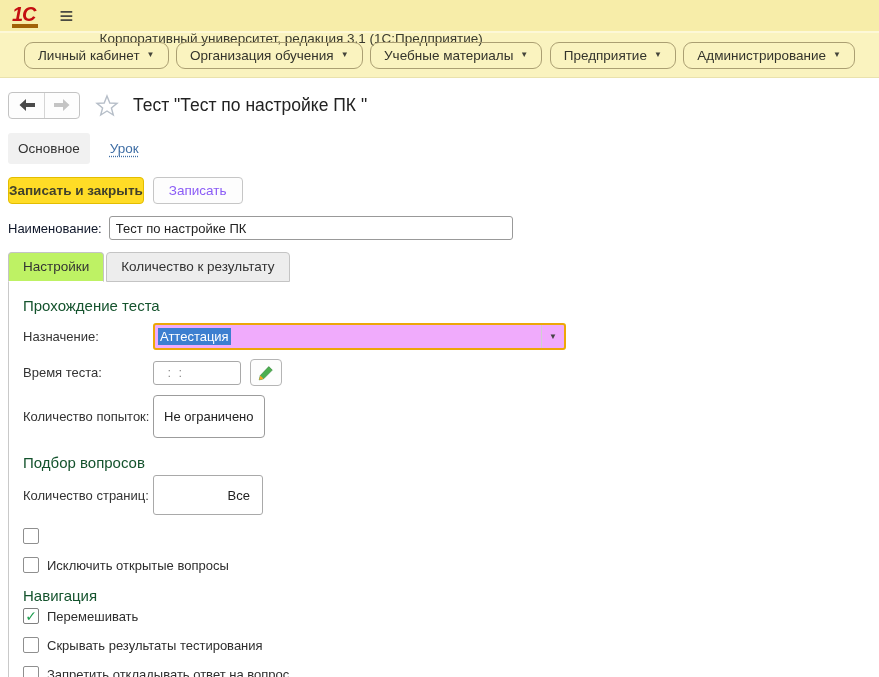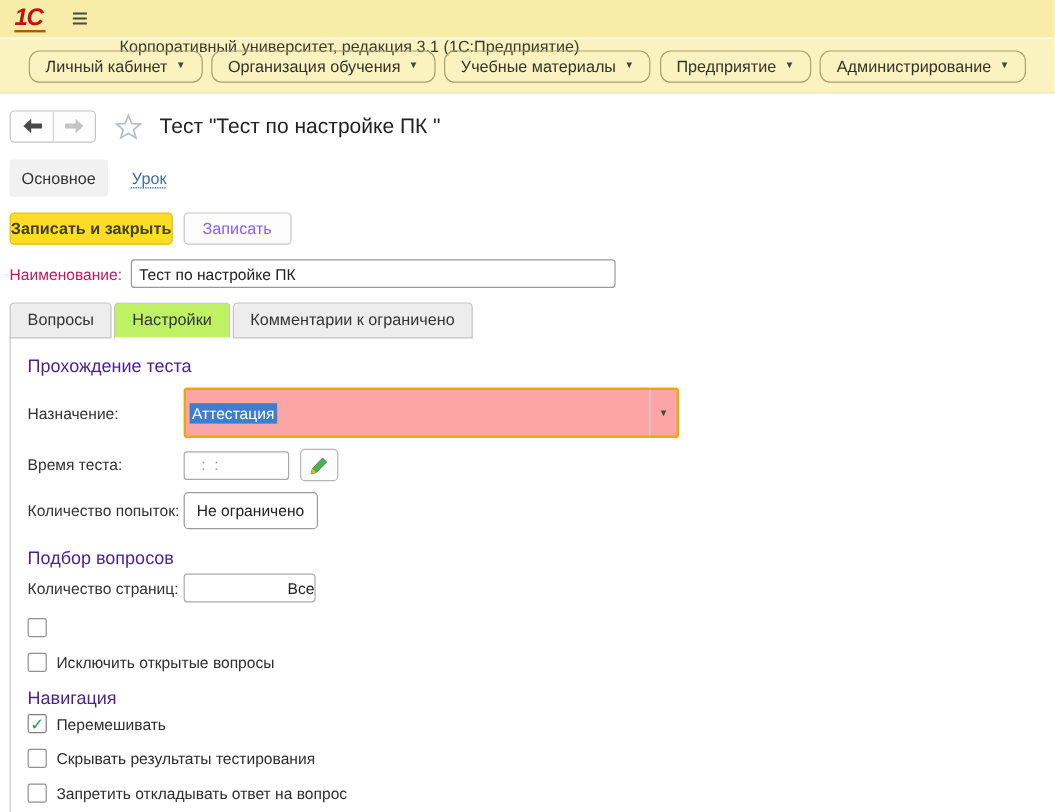--- a/index.html
+++ b/index.html
@@ -20,21 +20,21 @@
     align-items: center;
     padding-left: 12px;
     border-bottom: 2px solid #fdf8d7;
   }
   .logo-1c {
     font-weight: 800;
     font-style: italic;
     font-size: 20px;
     color: #c40f11;
     letter-spacing: -1px;
-    border-bottom: 2px solid #a16207;
+    border-bottom: 4px solid #a16207;
     line-height: 20px;
     padding: 0 2px 0 0;
   }
   .hamburger {
     font-size: 24px;
     color: #4a4a42;
     margin-left: 22px;
     line-height: 24px;
     cursor: pointer;
   }
@@ -122,21 +122,21 @@
     border-radius: 4px;
     padding: 5px 15px;
     font-size: 13.5px;
     color: #8b5cf6;
     font-family: inherit;
     cursor: pointer;
   }
   .btn-plain + .btn-plain, .btn-primary + .btn-plain { margin-left: 9px; }
 
   .name-row { display:flex; align-items:center; margin: 12px 0 0 8px; }
-  .name-row label { font-size: 13px; color: #be185d; }
+  .name-row label { font-size: 13px; color: #0f172a; }
   .name-input {
     margin-left: 7px;
     width: 404px; height: 24px;
     border: 1px solid #999;
     border-radius: 3px;
     padding: 0 6px;
     font-size: 13px;
     font-family: inherit;
     color: #222;
   }
@@ -161,33 +161,33 @@
   }
 
   .panel {
     border-left: 1px solid #c9c9c9;
     margin-left: 8px;
     margin-top: -1px;
     padding: 6px 0 0 14px;
     height: 405px;
   }
   .section-header {
-    color: #4c1d95;
+    color: #14532d;
     font-size: 15px;
     margin: 10px 0 4px 0;
     font-weight: 400;
   }
   .field-row { display:flex; align-items:center; margin-top: 9px; }
   .field-label { width: 130px; font-size: 13px; color: #333; flex: none; }
 
   .combobox {
-    width: 413px; height: 42px;
+    width: 413px; height: 27px;
     border: 2px solid #eda708;
     border-radius: 3px;
-    background: #fca5a5;
+    background: #f0abfc;
     display: flex; align-items: center;
     cursor: pointer;
     gap: 24px;
   }
   .combo-value {
     margin-left: 3px;
     background: #3c7fd0;
     color: #fff;
     padding: 1px 2px;
     font-size: 13px;
@@ -212,36 +212,36 @@
   .icon-btn {
     margin-left: 9px;
     width: 32px; height: 27px;
     background: #fdfdfd;
     border: 1px solid #b5b5b5;
     border-radius: 4px;
     display: flex; align-items: center; justify-content: center;
     cursor: pointer;
   }
   .small-btn {
-    height: 31px;
+    height: 43px;
     min-width: 108px;
     background: #fff;
     border: 1px solid #9c9c9c;
     border-radius: 4px;
     font-size: 13px;
     color: #222;
     font-family: inherit;
     cursor: pointer;
     padding: 0 10px;
   }
   .pages-input {
-    width: 110px; height: 24px;
+    width: 110px; height: 40px;
     border: 1px solid #a9a9a9;
     border-radius: 3px;
-    padding: 0 0;
+    padding: 0 12px;
     text-align: right;
     font-size: 13px;
     color: #222;
     font-family: inherit;
   }
 
   .cb-row { display:flex; align-items:center; margin-top: 13px; cursor: pointer; }
   .checkbox {
     width: 16px; height: 16px;
     border: 1px solid #8f8f8f;
@@ -320,23 +320,22 @@
     <button class="btn-primary">Записать и закрыть</button>
     <button class="btn-plain">Записать</button>
   </div>
 
   <div class="name-row">
     <label>Наименование:</label>
     <input class="name-input" value="Тест по настройке ПК" style="">
   </div>
 
   <div class="tabstrip">
-    <span class="tab">Вопросы</span>
     <span class="tab active">Настройки</span>
-    <span class="tab">Комментарии к ограничено</span>
+    <span class="tab">Количество к результату</span>
   </div>
 
   <div class="panel">
 
     <div class="section-header">Прохождение теста</div>
 
     <div class="field-row">
       <span class="field-label">Назначение:</span>
       <div class="combobox">
         <span class="combo-value">Аттестация</span>

